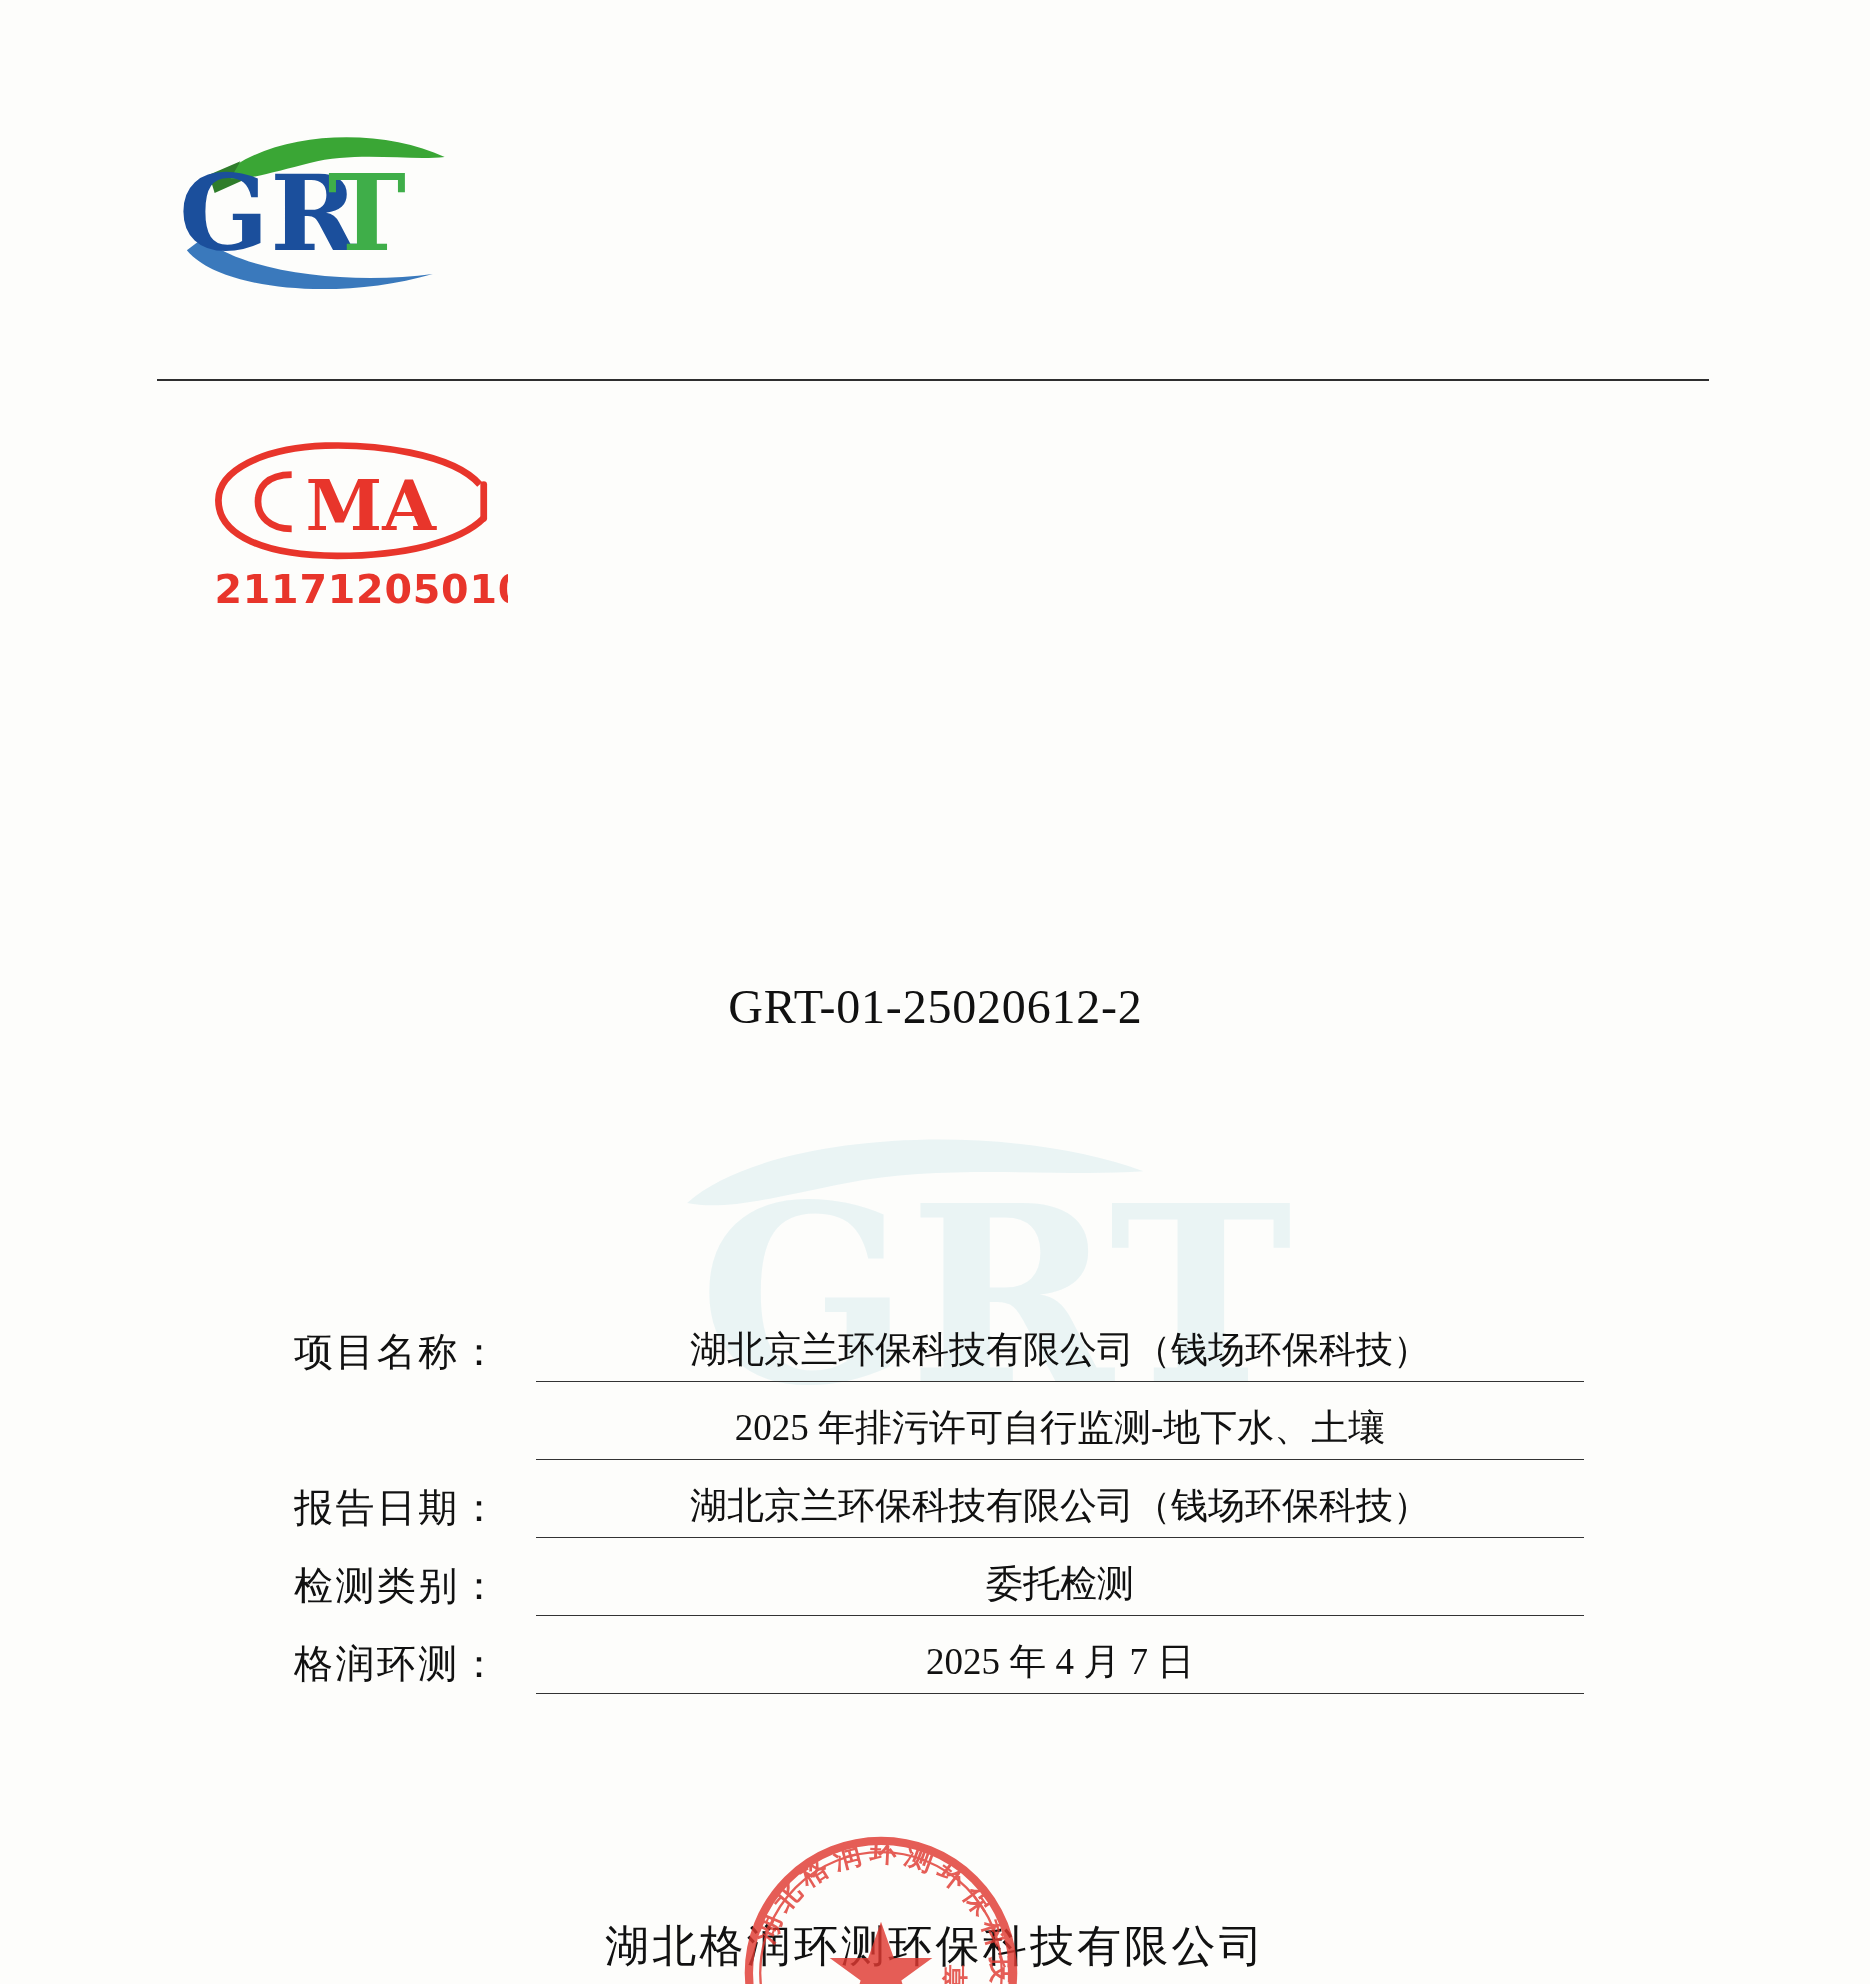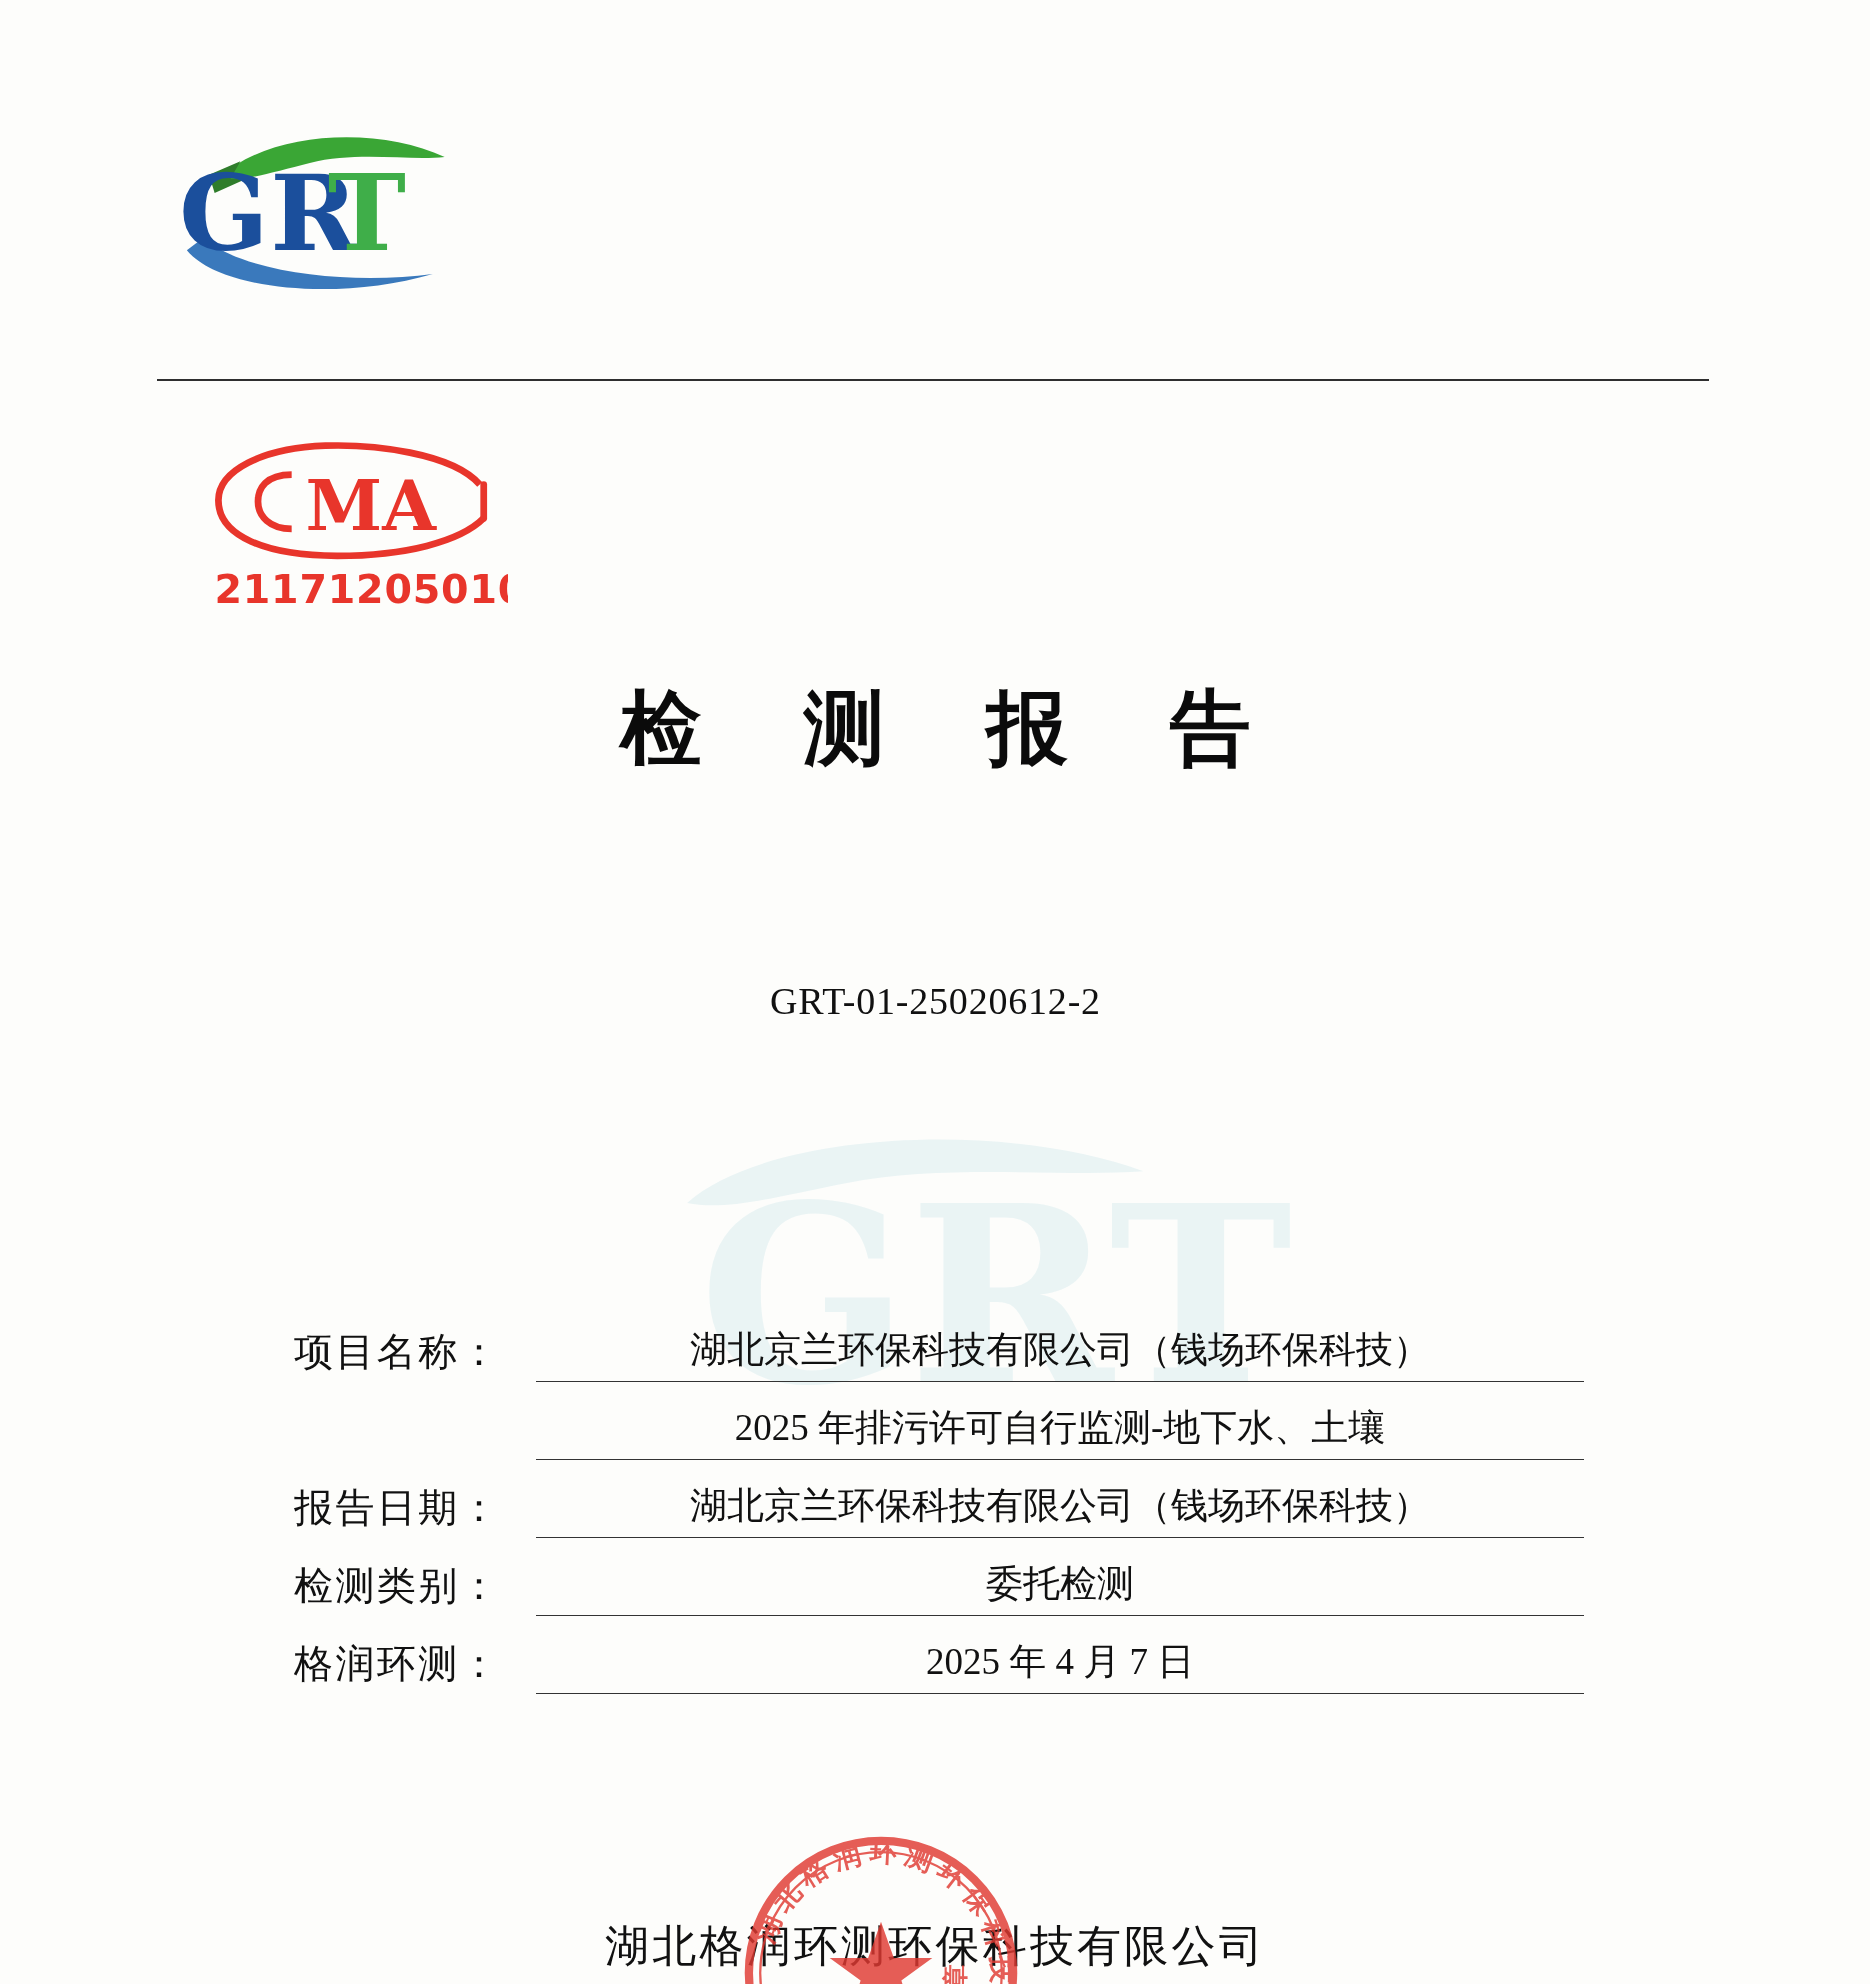--- a/index.html
+++ b/index.html
@@ -65,21 +65,21 @@
     text-indent: 37px;
     color: #0b0b0b;
   }
 
   .doc-number {
     position: absolute;
     left: 0;
     top: 979px;
     width: 100%;
     text-align: center;
-    font-size: 38px;
+    font-size: 48px;
     letter-spacing: 0.8px;
     color: #111;
   }
 
   
   .watermark {
     position: absolute;
     left: 568px;
     top: 1072px;
     width: 754px;
@@ -187,21 +187,20 @@
         <path d="M690 120 C 620 40, 420 18, 300 22 C 140 28, 30 85, 30 160 C 30 250, 150 300, 330 300 C 500 300, 640 265, 700 205"></path>
         <path d="M700 205 L 700 120" stroke-linecap="round"></path>
 
         <path d="M215 95 C 150 95, 130 130, 130 163 C 130 200, 160 232, 215 232"></path>
       </g>
       <text x="250" y="235" font-family="DejaVu Serif, serif" font-size="175" font-weight="700" fill="#e8352b">MA</text>
       <text x="20" y="420" font-family="DejaVu Sans, sans-serif" font-size="100" font-weight="700" fill="#e8352b" letter-spacing="2">211712050104</text>
     </svg>
   </div>
 
-  <div class="doc-title">检 测 报 告</div>
 
   <div class="doc-number">GRT-01-25020612-2</div>
 
   <div class="watermark">
     <svg width="754" height="397" viewBox="0 0 1900 1000" xmlns="http://www.w3.org/2000/svg">
       <path d="M300 330 C 500 150, 1100 120, 1450 250 C 1250 265, 950 230, 700 280 C 520 315, 400 350, 300 330 Z" fill="#bfe0e6"></path>
       <text x="330" y="780" font-family="DejaVu Serif, serif" font-size="620" font-weight="700" fill="#bfe0e6">GRT</text>
     </svg>
   </div>
 

